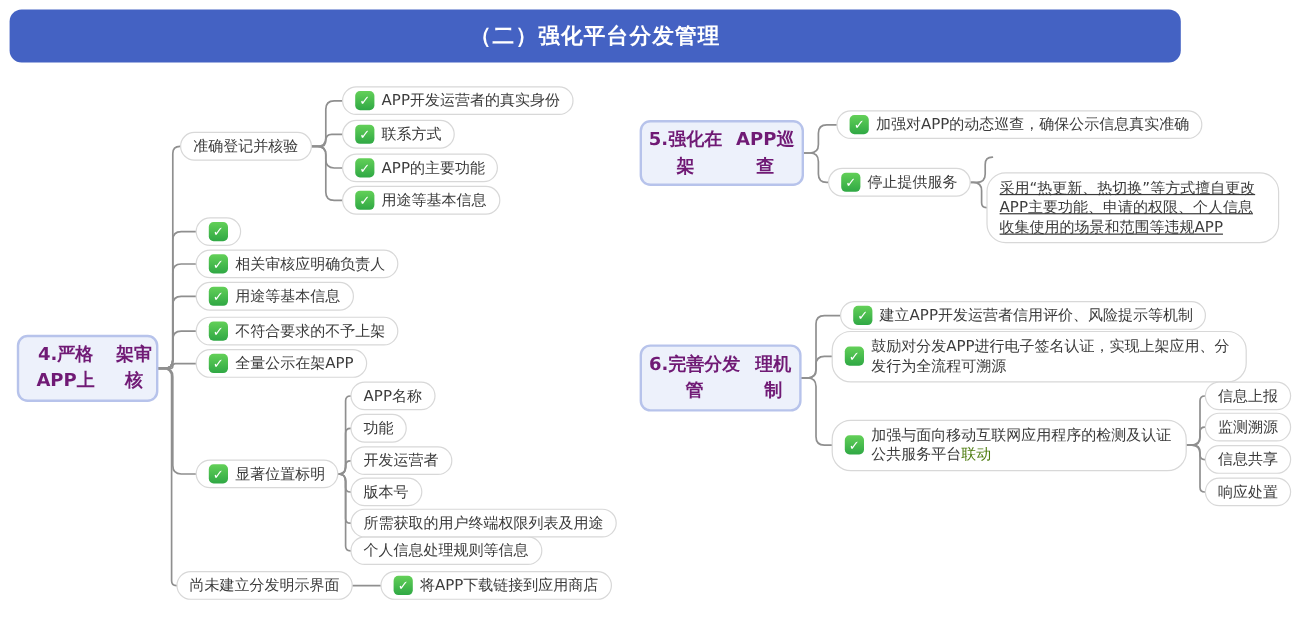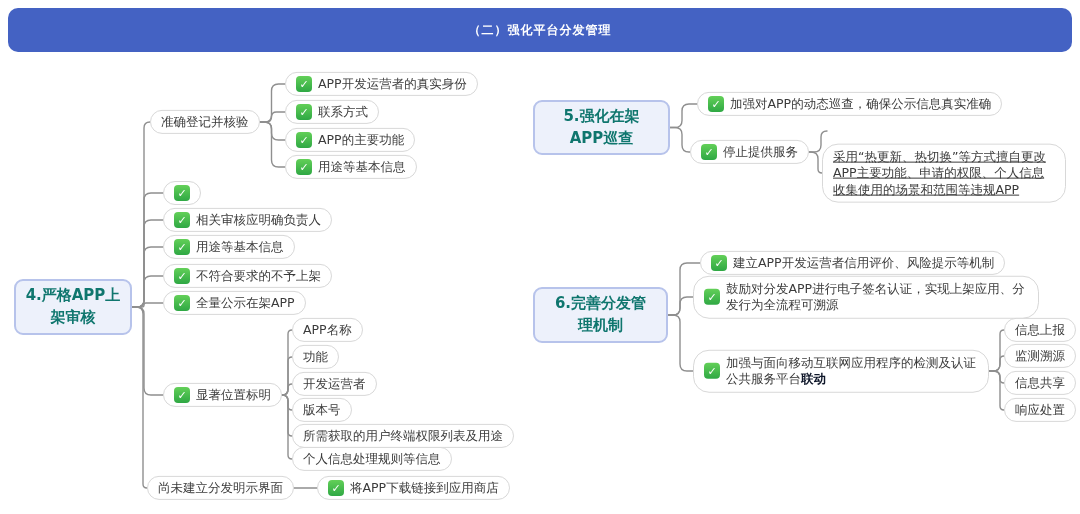--- a/index.html
+++ b/index.html
@@ -1,50 +1,50 @@
 <!DOCTYPE html>
 <html><head>
 <meta charset="utf-8">
 <style>
   html,body{margin:0;padding:0;background:#ffffff;}
   body{font-family:"DejaVu Sans","Liberation Sans",sans-serif;}
   #canvas{position:relative;width:1080px;height:514px;background:#ffffff;overflow:hidden;}
   #wires{position:absolute;left:0;top:0;z-index:0;}
 
   .banner{
-    position:absolute;left:8px;top:8px;width:1064px;height:44px;
+    position:absolute;left:8px;top:8px;width:976px;height:44px;
     background:#4462C3;border-radius:10px;
     display:flex;align-items:center;justify-content:center;
-    color:#ffffff;font-size:12px;font-weight:bold;letter-spacing:1px;z-index:2;
+    color:#ffffff;font-size:18px;font-weight:bold;letter-spacing:1px;z-index:2;
   }
 
   .root{
     position:absolute;z-index:2;
     background:#EDF1FB;border:2px solid #B7C3EB;border-radius:9px;
-    color:#0f766e;font-weight:bold;font-size:15px;line-height:1.45;
-    display:flex;flex-direction:column;align-items:center;justify-content:center;
+    color:#701a75;font-weight:bold;font-size:15px;line-height:1.45;
+    display:flex;align-items:center;justify-content:center;
     text-align:center;box-sizing:border-box;
   }
 
   .pill{
     position:absolute;z-index:2;transform:translateY(-50%);
     background:#ffffff;border:1px solid #D8D8D8;border-radius:15px;
     padding:3px 10px;font-size:12.5px;color:#3B3B3B;line-height:1.3;
     display:flex;align-items:center;gap:6px;white-space:nowrap;box-sizing:border-box;
   }
   .pill.multi{white-space:normal;border-radius:16px;padding:4px 10px;}
   .pill .txt{display:inline-block;}
 
   .check{
     width:16px;height:16px;border-radius:4px;flex:0 0 16px;
     background:linear-gradient(180deg,#63D058 0%,#2FA844 100%);
     color:#ffffff;font-size:11px;font-weight:bold;
     display:inline-flex;align-items:center;justify-content:center;line-height:1;
   }
-  .hl{color:#0f172a;font-weight:bold;}
+  .hl{color:#4d7c0f;font-weight:normal;}
 </style>
 </head>
 <body>
 
 <div id="canvas">
   <svg id="wires" width="1080" height="514">
       <path d="M 132 307 L 137 307 Q 144 307 144 300 L 144 128 Q 144 122 150 122 L 150 122" fill="none" stroke="#8F8F8F" stroke-width="1.4" stroke-linecap="round"></path>
       <path d="M 132 307 L 137 307 Q 144 307 144 300 L 144 200 Q 144 193 151 193 L 163 193" fill="none" stroke="#8F8F8F" stroke-width="1.4" stroke-linecap="round"></path>
       <path d="M 132 307 L 137 307 Q 144 307 144 300 L 144 227 Q 144 220 151 220 L 163 220" fill="none" stroke="#8F8F8F" stroke-width="1.4" stroke-linecap="round"></path>
       <path d="M 132 307 L 137 307 Q 144 307 144 300 L 144 254 Q 144 247 151 247 L 163 247" fill="none" stroke="#8F8F8F" stroke-width="1.4" stroke-linecap="round"></path>

